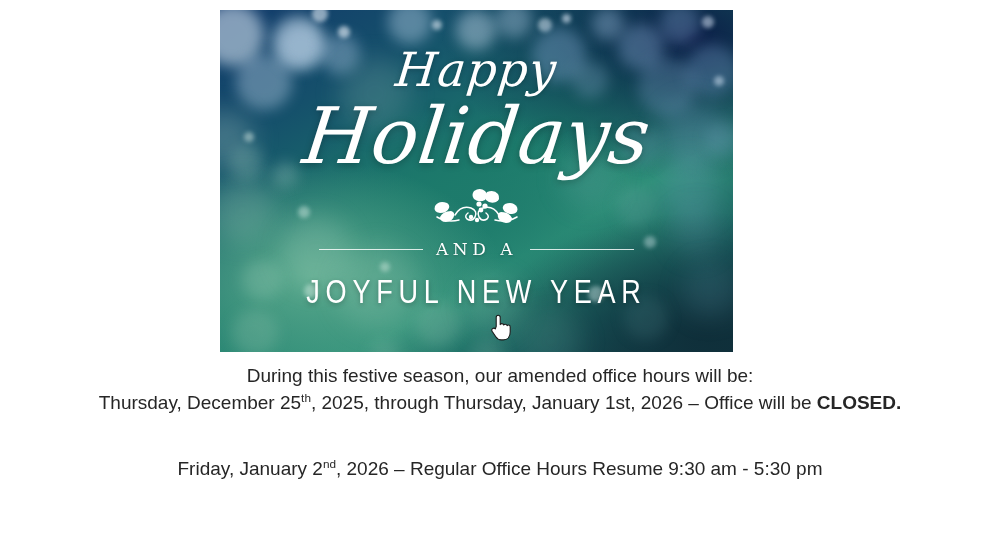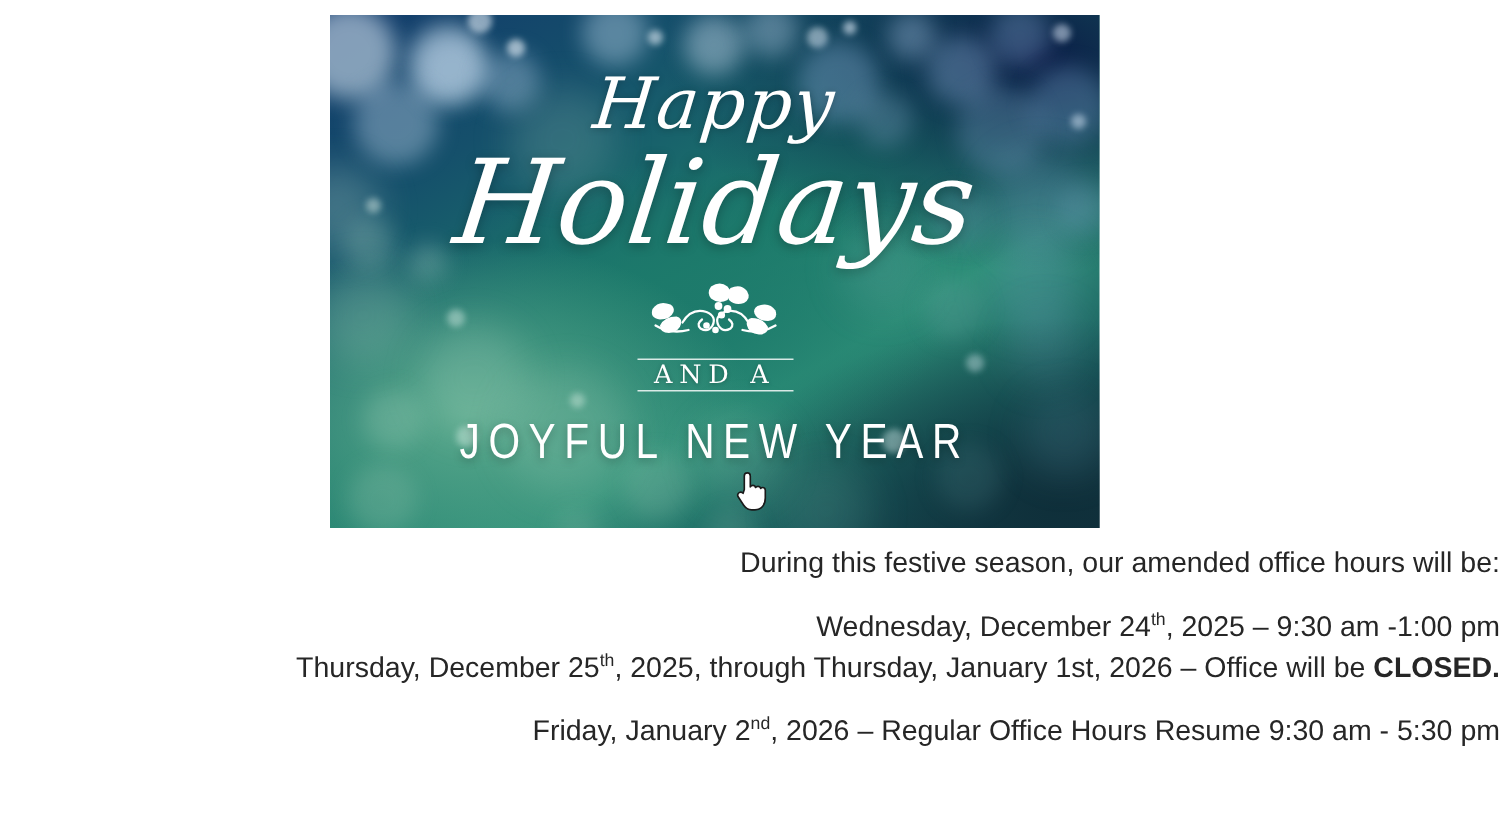--- a/index.html
+++ b/index.html
@@ -101,21 +101,20 @@
     width: 120px;
     height: 42px;
   }
 
   .and-a-row {
     display: flex;
     align-items: center;
     justify-content: center;
     width: 100%;
     margin-top: 10px;
-    flex-direction: column;
   }
   .rule {
     height: 1px;
     width: 104px;
     background: rgba(255,255,255,0.82);
   }
   .and-a {
     font-family: "DejaVu Serif", serif;
     color: #ffffff;
     font-size: 17px;
@@ -145,32 +144,32 @@
     z-index: 40;
     pointer-events: none;
   }
 
   
   .notice {
     position: absolute;
     top: 352px;
     left: 0;
     width: 1000px;
-    text-align: right;
+    text-align: center;
     color: #262626;
   }
   .line {
     font-family: "Liberation Sans", sans-serif;
     color: #262626;
     white-space: nowrap;
   }
   .l1 { font-size: 19px; margin-top: 13px; }
   .l2 { font-size: 19px; margin-top: 21px; }
   .l3 { font-size: 19px; margin-top: 5px; }
-  .l4 { font-size: 19px; margin-top: 20px; }
+  .l4 { font-size: 19px; margin-top: 44px; }
 
   sup {
     font-size: 0.62em;
     vertical-align: super;
     line-height: 0;
   }
   .bold { font-weight: bold; }
 </style>
 </head>
 <body>
@@ -287,23 +286,20 @@
                c0.3-0.4 0.8-0.6 1.3-0.6 c1 0 1.8 0.8 1.8 1.9
                v5.1 c0 4.6-2.6 7.9-6.9 7.9 h-2.1 c-2.6 0-4.2-1.2-5.4-3.1
                L4.1 18.2 c-0.6-1-0.3-2.2 0.7-2.8 c0.9-0.5 2-0.3 2.6 0.5 z" fill="#ffffff" stroke="#1a1a1a" stroke-width="1.1" stroke-linejoin="round"></path>
     </svg>
   </div>
 
   <div class="notice">
 
     <div class="line l1">During this festive season, our amended office hours will be:</div>
 
-    <div class="line l2">
-      <span>Wednesday, December 24</span><sup>th</sup><span>, 2025 – 9:30 am -1:00 pm</span><span class="bold"></span>
-    </div>
 
     <div class="line l3">
       <span>Thursday, December 25</span><sup>th</sup><span>, 2025, through Thursday, January 1st, 2026 – Office will be </span><span class="bold">CLOSED.</span>
     </div>
 
     <div class="line l4">
       <span>Friday, January 2</span><sup>nd</sup><span>, 2026 – Regular Office Hours Resume 9:30 am - 5:30 pm</span><span class="bold"></span>
     </div>
   </div>
 

